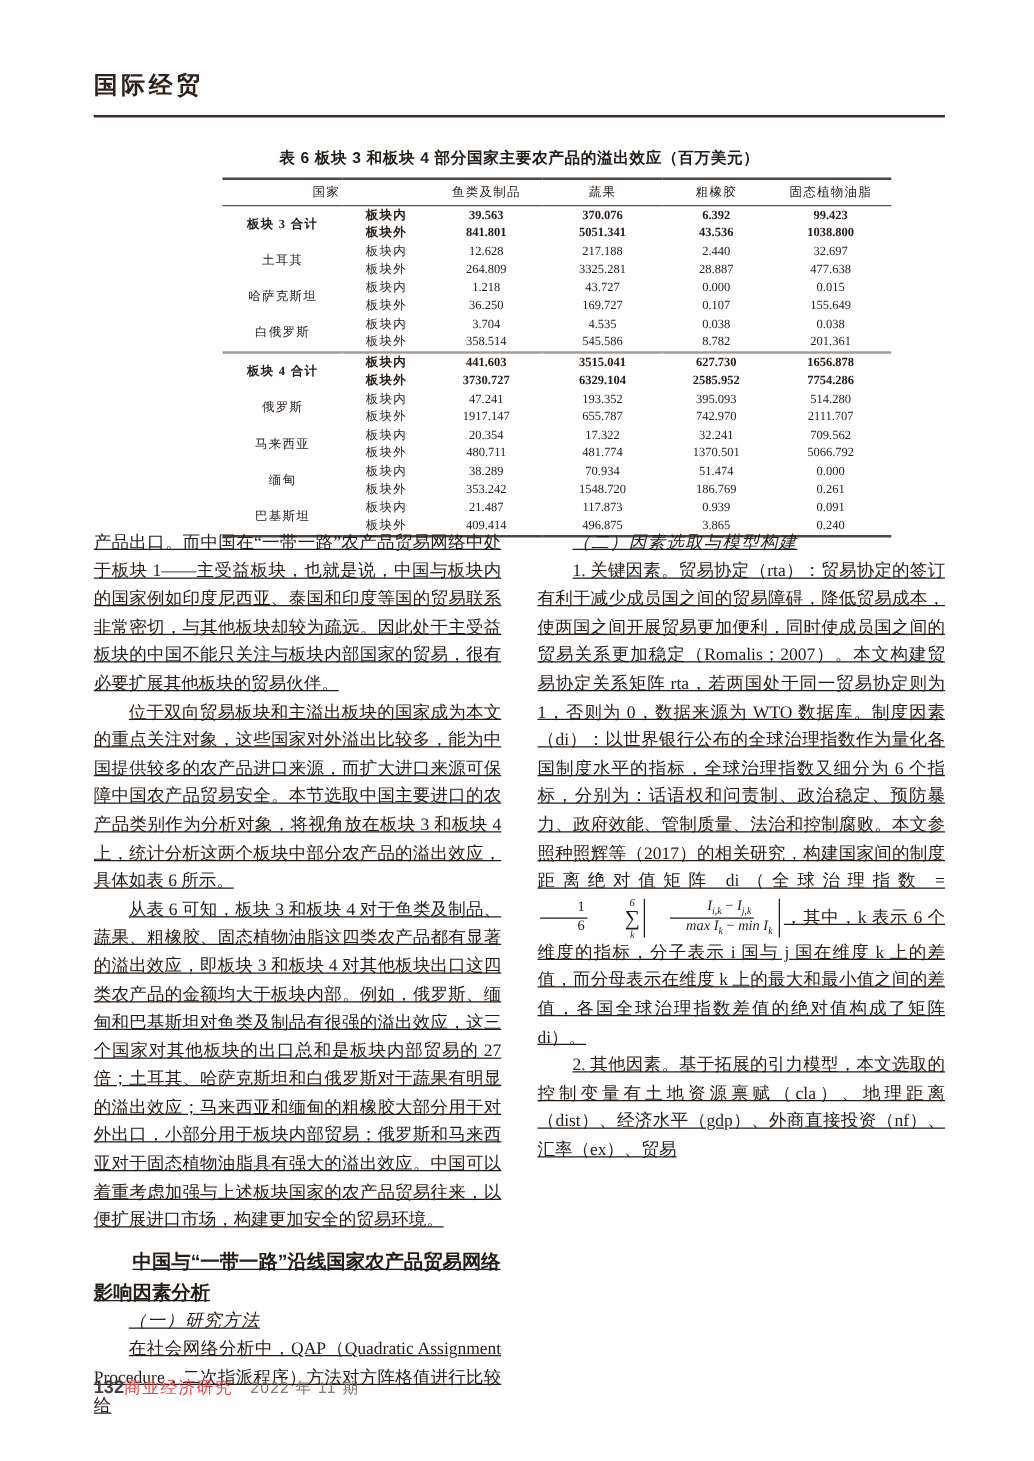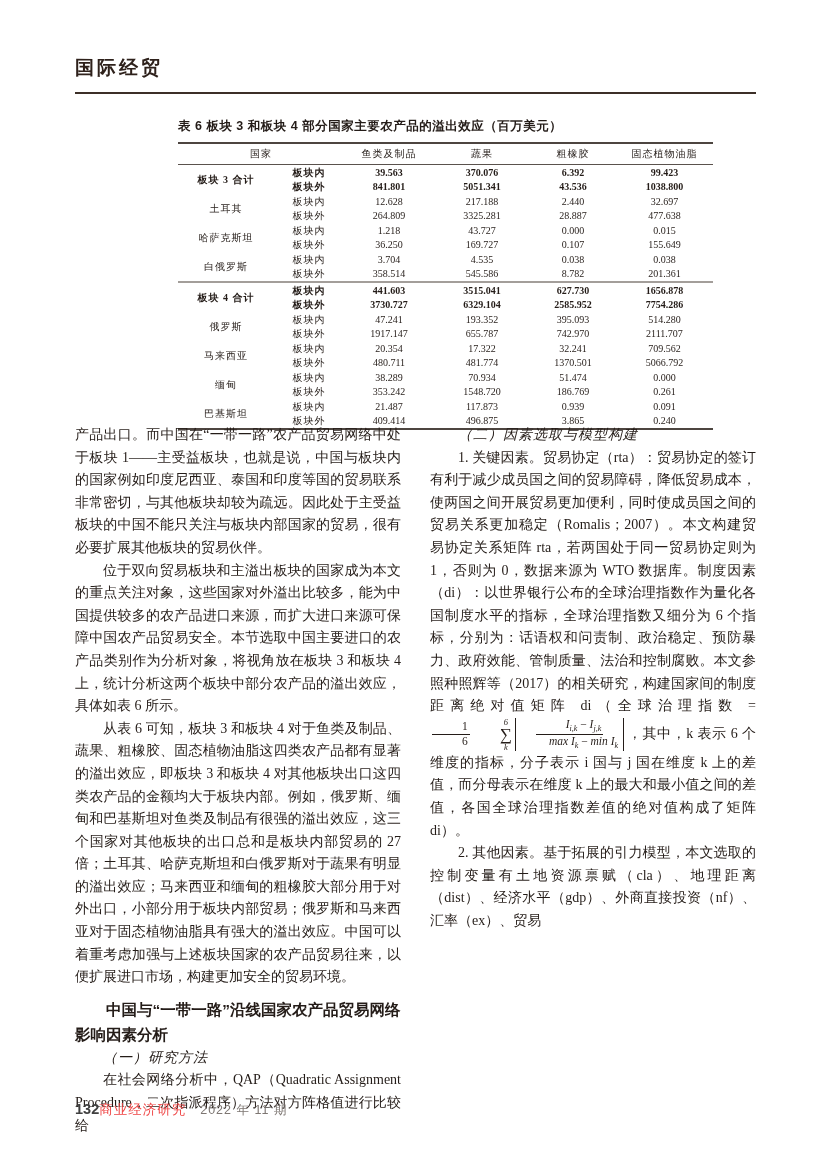--- a/index.html
+++ b/index.html
@@ -14,21 +14,21 @@
     font-family:"Liberation Sans","DejaVu Sans",sans-serif;
     font-weight:bold; font-size:19px; letter-spacing:3px; color:#2e211b;
   }
   .head-rule {
     position:absolute; left:75px; top:92px; width:681px; height:2px;
     background:#3c2f28;
   }
   
   .table-wrap { position:absolute; left:178px; top:118px; width:475px; }
   .table-title {
-    font-family:"Liberation Sans","DejaVu Sans",sans-serif;
+    text-align:center; font-family:"Liberation Sans","DejaVu Sans",sans-serif;
     font-weight:bold; font-size:12.5px; color:#241c18; margin:0 0 7px 0;
     letter-spacing:0.5px;
   }
   table.spill {
     width:100%; border-collapse:collapse; table-layout:fixed;
     font-size:10px; color:#241c18;
     border-top:2.5px solid #4d4540; border-bottom:2px solid #4d4540;
   }
   table.spill th {
     font-weight:normal; height:20px; border-bottom:1.5px solid #5a524d;
@@ -38,21 +38,21 @@
   td.country-cell { letter-spacing:1px; }
   td.label-cell  { letter-spacing:1px; }
   tr.bold-row td { font-weight:bold; }
   tr.sep-row td  { border-top:2px solid #a39e9a; }
   col.c-country { width:96px; } col.c-flow { width:70px; }
   col.c-fish { width:90px; } col.c-veg { width:96px; }
   col.c-rubber { width:86px; } col.c-oil { width:97px; }
   
   .columns {
     position:absolute; left:75px; top:424px; width:681px;
-    display:flex; gap:29px;
+    display:flex; gap:29px;text-decoration:underline;
   }
   .tcol { width:326px; font-size:14px; line-height:22.6px; text-align:justify; }
   .tcol p { margin:0; }
   .indent { text-indent:2em; }
   .section-heading {
     font-family:"Liberation Sans","DejaVu Sans",sans-serif;
     font-weight:bold; font-size:15.5px; line-height:25px;
     text-indent:2em; margin-top:8px !important; text-align:left;
   }
   .sub-heading { font-style:italic; text-indent:2em; letter-spacing:1px; }

